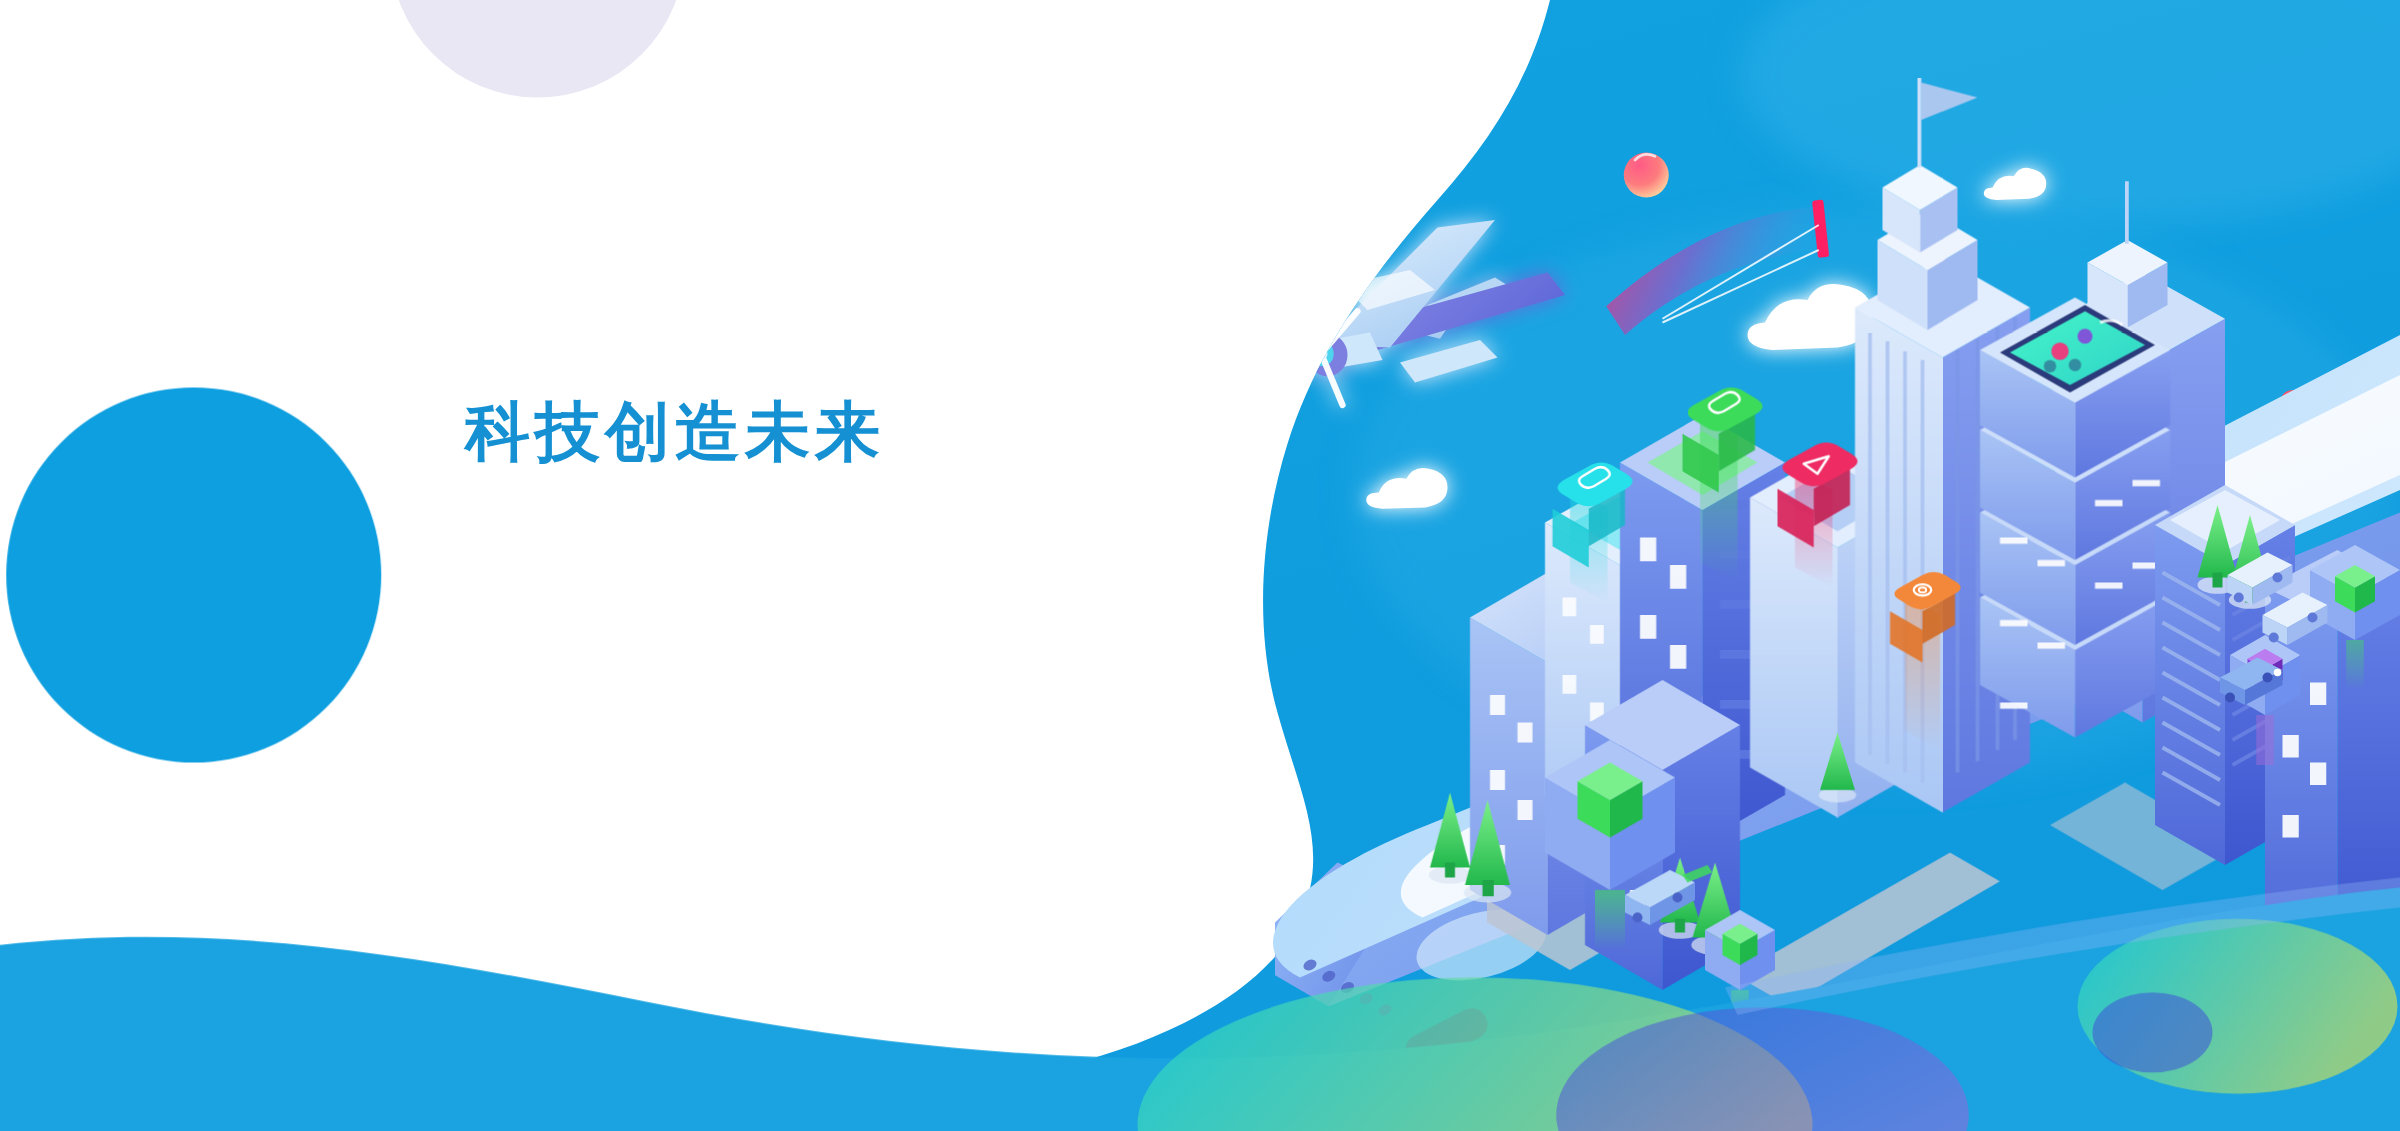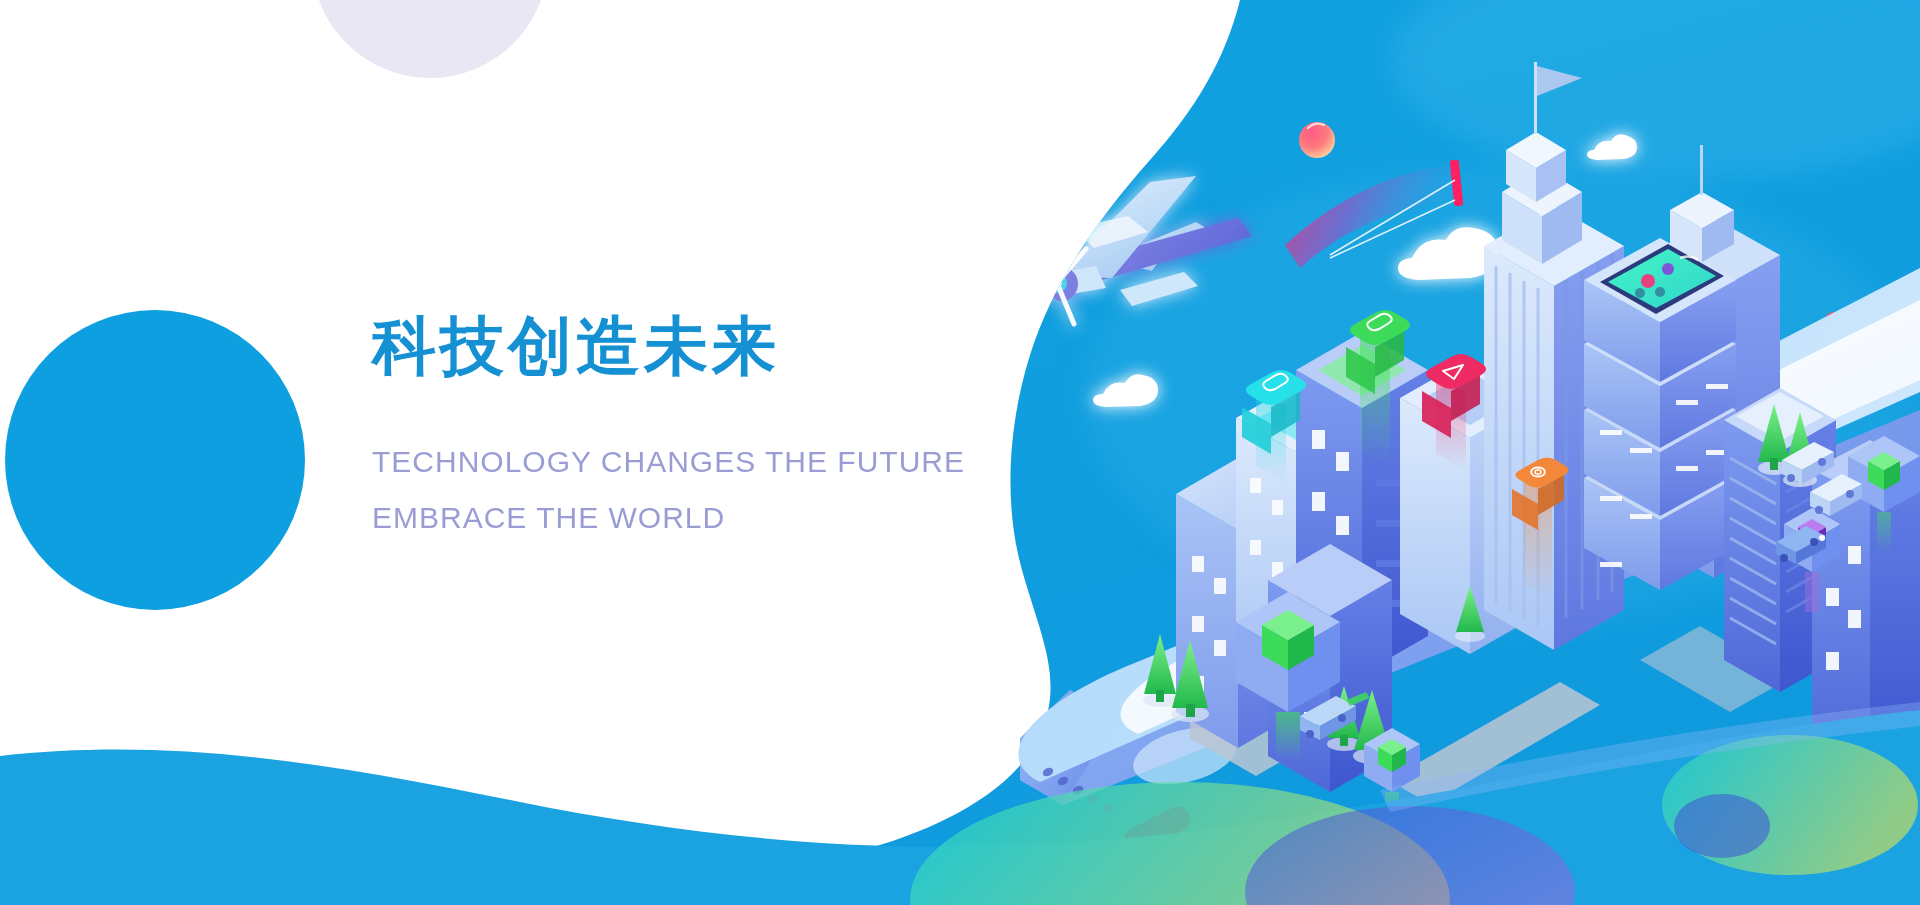--- a/index.html
+++ b/index.html
@@ -10,21 +10,21 @@
     font-family:"Liberation Sans","DejaVu Sans",sans-serif;
   }
   #banner{position:relative;width:1920px;height:905px;overflow:hidden;background:#fff;}
   #banner svg.layer{position:absolute;left:0;top:0;width:1920px;height:905px;display:block;}
 
   
   #text-block{
     position:absolute;left:372px;top:300px;width:680px;z-index:40;
   }
   .title-line{
-    font-size:64px;line-height:92px;font-weight:bold;color:#1590d2;
+    font-size:52px;line-height:92px;font-weight:bold;color:#1590d2;
     letter-spacing:4px;white-space:nowrap;
     font-family:"DejaVu Sans","Liberation Sans",sans-serif;
   }
   .sub-line{
     font-size:30px;line-height:56px;color:#9a9cd4;letter-spacing:1px;
     white-space:nowrap;font-weight:400;
   }
   #subtitle-block{margin-top:42px;}
 </style>
 </head>
@@ -625,19 +625,15 @@
     <ellipse cx="1790" cy="805" rx="128" ry="70" fill="url(#gBlobTeal)" opacity="0.7"></ellipse>
     <ellipse cx="1722" cy="826" rx="48" ry="32" fill="#3f52d8" opacity="0.55"></ellipse>
 
     <path d="M1380,790 C1520,760 1700,726 1920,702 L1920,726 C1700,750 1520,784 1390,812 Z" fill="#8fb6f5" opacity="0.35"></path>
 
     <circle cx="155" cy="460" r="150" fill="#0d9fdf"></circle>
   </svg>
 
   <div id="text-block">
     <div class="title-line">科技创造未来</div>
-    <div id="subtitle-block">
-      <div class="sub-line">TECHNOLOGY CHANGES THE FUTURE</div>
-      <div class="sub-line">EMBRACE THE WORLD</div>
-    </div>
   </div>
 
 </div>
 
 </body></html>

